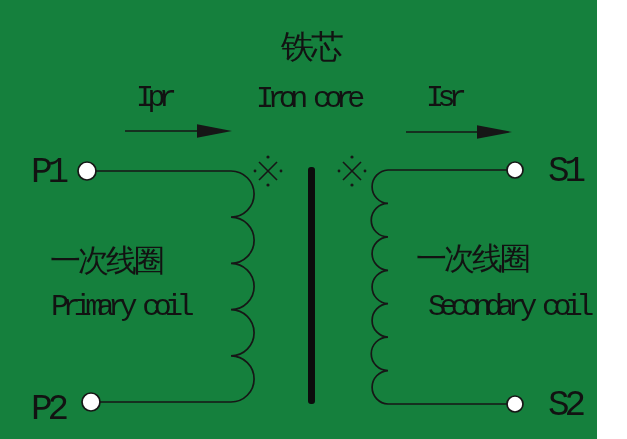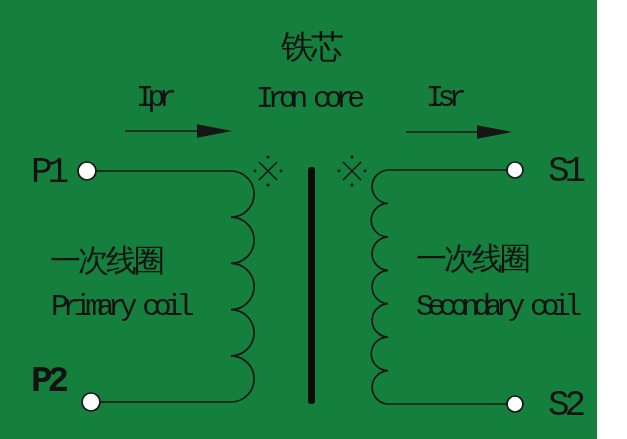--- a/index.html
+++ b/index.html
@@ -98,23 +98,23 @@
     </g>
   </svg>
 
   <div class="lbl cn" style="left:281px; top:30px;  font-size:33px;">铁芯</div>
   <div class="lbl latin" style="left:256px; top:84px;">Iron core</div>
 
   <div class="lbl latin" style="left:136px; top:83px;">Ipr</div>
   <div class="lbl latin" style="left:426px; top:83px;">Isr</div>
 
   <div class="lbl term" style="left:23px;  top:155px;">P1</div>
-  <div class="lbl term" style="left:23px;  top:364px;font-weight:bold;">P2</div>
+  <div class="lbl term" style="left:23px;  top:392px;">P2</div>
   <div class="lbl term" style="left:540px; top:154px;font-family:Liberation Mono, monospace;">S1</div>
   <div class="lbl term" style="left:540px; top:388px;">S2</div>
 
   <div class="lbl cn" style="left:50px;  top:245px;">一次线圈</div>
   <div class="lbl latin" style="left:51px;  top:292px;">Primary coil</div>
 
   <div class="lbl cn" style="left:416px; top:243px;">一次线圈</div>
-  <div class="lbl latin" style="left:416px; top:292px;">Secondary coil</div>
+  <div class="lbl latin" style="left:428px; top:292px;">Secondary coil</div>
 
 </div>
 
 </body></html>

